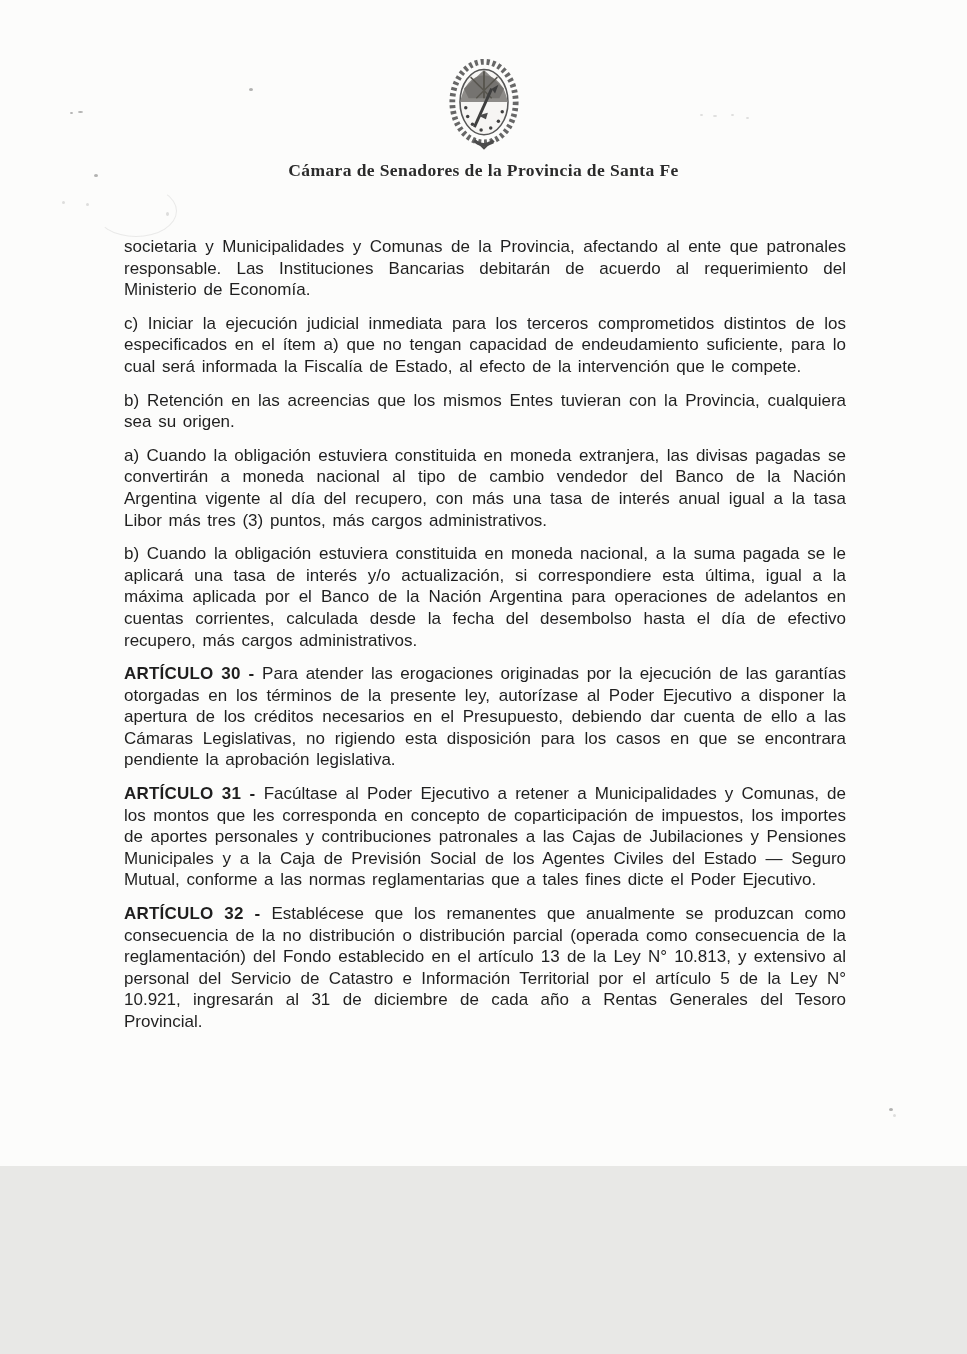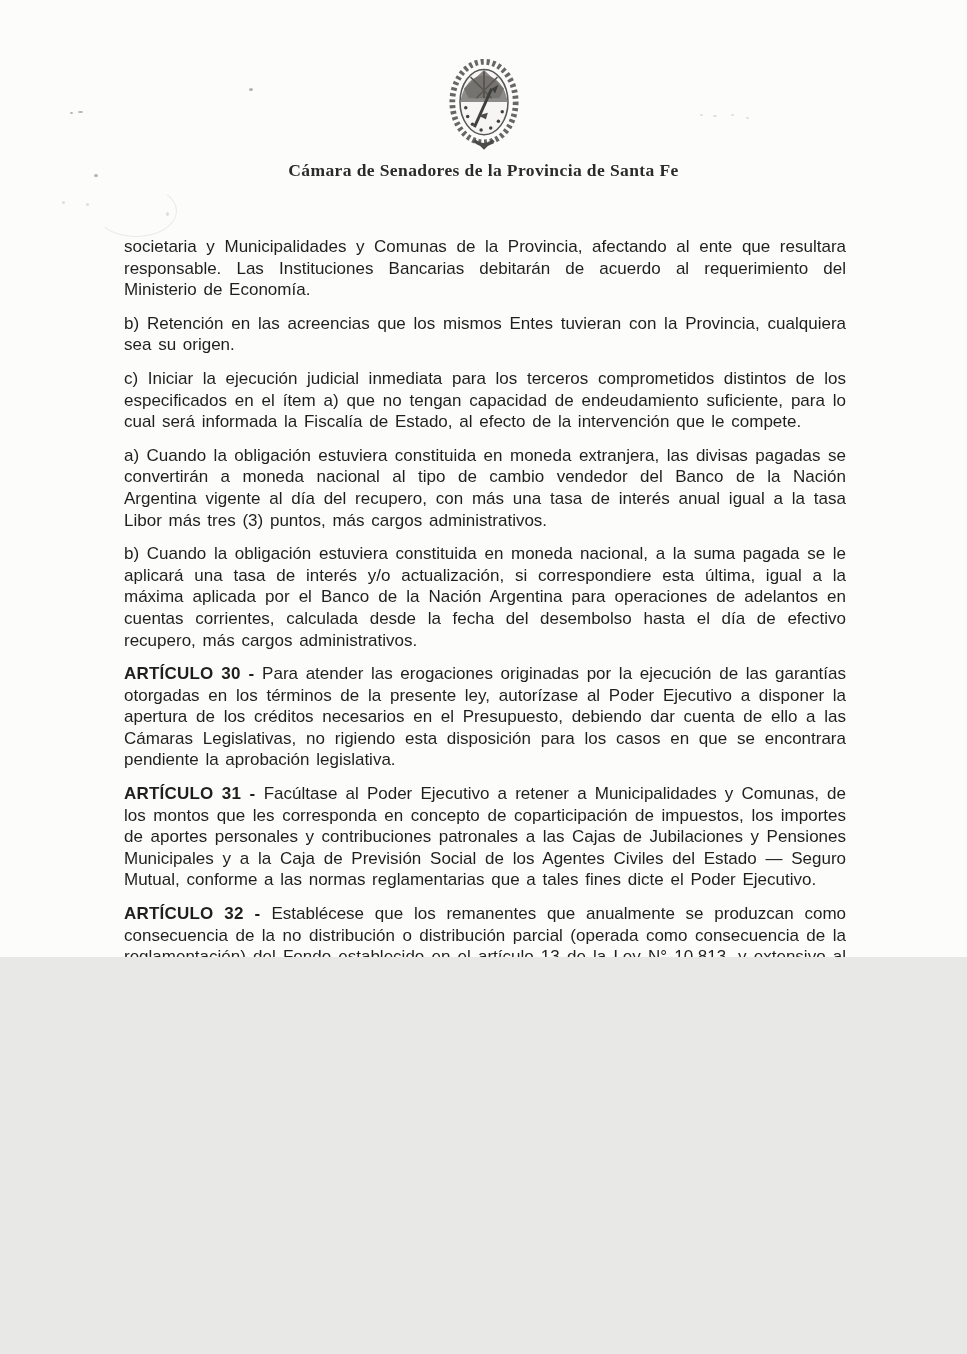--- a/index.html
+++ b/index.html
@@ -3,21 +3,21 @@
 <meta charset="utf-8">
 <style>
   html, body {
     margin: 0;
     padding: 0;
     background: #e8e8e6;
   }
   .page {
     position: relative;
     width: 967px;
-    height: 957px;
+    height: 1166px;
     margin: 0 auto;
     background: #fcfcfb;
     overflow: hidden;
     font-family: "Liberation Sans", sans-serif;
     color: #1e1e1e;
   }
   
   .emblem-wrap {
     position: absolute;
     top: 56px;
@@ -121,27 +121,27 @@
 
       <path d="M 40,88 Q 50,97 60,88" fill="none" stroke="#4c4c4c" stroke-width="3.4"></path>
       <path d="M 44,90 L 50,96 L 56,90" fill="none" stroke="#4c4c4c" stroke-width="2.4"></path>
     </svg>
   </div>
 
   <div class="header-title">Cámara de Senadores de la Provincia de Santa Fe</div>
 
   <div class="content">
     <p>
-      <span class="lead"></span><span>societaria y Municipalidades y Comunas de la Provincia, afectando al ente que resultara responsable. Las Instituciones Bancarias debitarán de acuerdo al requerimiento del Ministerio de Economía.</span>
+      <span class="lead"></span><span>societaria y Municipalidades y Comunas de la Provincia, afectando al ente que patronales responsable. Las Instituciones Bancarias debitarán de acuerdo al requerimiento del Ministerio de Economía.</span>
+    </p>
+    <p>
+      <span class="lead"></span><span>c) Iniciar la ejecución judicial inmediata para los terceros comprometidos distintos de los especificados en el ítem a) que no tengan capacidad de endeudamiento suficiente, para lo cual será informada la Fiscalía de Estado, al efecto de la intervención que le compete.</span>
     </p>
     <p>
       <span class="lead"></span><span>b) Retención en las acreencias que los mismos Entes tuvieran con la Provincia, cualquiera sea su origen.</span>
-    </p>
-    <p>
-      <span class="lead"></span><span>c) Iniciar la ejecución judicial inmediata para los terceros comprometidos distintos de los especificados en el ítem a) que no tengan capacidad de endeudamiento suficiente, para lo cual será informada la Fiscalía de Estado, al efecto de la intervención que le compete.</span>
     </p>
     <p>
       <span class="lead"></span><span>a) Cuando la obligación estuviera constituida en moneda extranjera, las divisas pagadas se convertirán a moneda nacional al tipo de cambio vendedor del Banco de la Nación Argentina vigente al día del recupero, con más una tasa de interés anual igual a la tasa Libor más tres (3) puntos, más cargos administrativos.</span>
     </p>
     <p>
       <span class="lead"></span><span>b) Cuando la obligación estuviera constituida en moneda nacional, a la suma pagada se le aplicará una tasa de interés y/o actualización, si correspondiere esta última, igual a la máxima aplicada por el Banco de la Nación Argentina para operaciones de adelantos en cuentas corrientes, calculada desde la fecha del desembolso hasta el día de efectivo recupero, más cargos administrativos.</span>
     </p>
     <p>
       <span class="lead">ARTÍCULO 30 - </span><span>Para atender las erogaciones originadas por la ejecución de las garantías otorgadas en los términos de la presente ley, autorízase al Poder Ejecutivo a disponer la apertura de los créditos necesarios en el Presupuesto, debiendo dar cuenta de ello a las Cámaras Legislativas, no rigiendo esta disposición para los casos en que se encontrara pendiente la aprobación legislativa.</span>
     </p>

